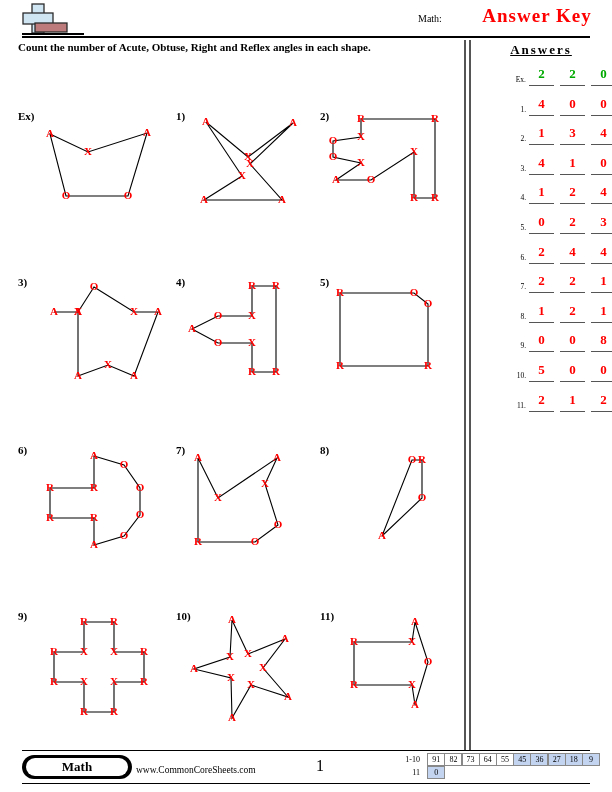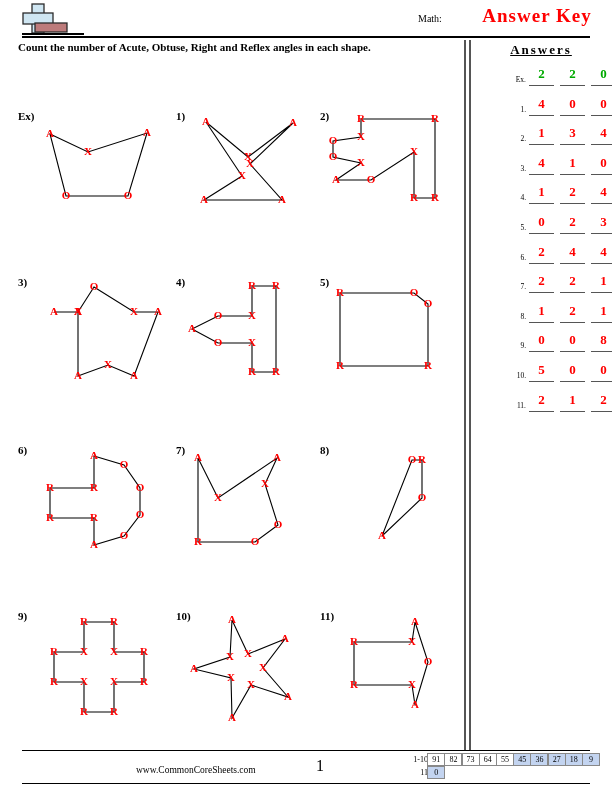--- a/index.html
+++ b/index.html
@@ -100,21 +100,21 @@
     position:absolute; left:136px; top:765px;
     font-size:9.5px; color:#000;
   }
   #page-number {
     position:absolute; left:300px; top:757px; width:40px;
     text-align:center; font-size:16px; color:#000;
   }
   #score-table { position:absolute; left:400px; top:753px; }
   .score-row { display:flex; align-items:stretch; height:13px; }
   .score-range {
-    width:28px; text-align:right; padding-right:0;
+    width:28px; text-align:right; padding-right:8px;
     font-size:8px; color:#000; line-height:13px;
   }
   .score-cell {
     width:18px; text-align:center; font-size:8px; color:#000;
     border:0.8px solid #888; margin-left:-0.8px;
     line-height:12px; background:#fff;
   }
   .score-cell.hl { background:#c3d4f0; }
 </style>
 </head>
@@ -391,20 +391,23 @@
           <text x="99" y="99" class="vlabel">A</text>
           <text x="96" y="79" class="vlabel">X</text>
           <text x="38" y="79" class="vlabel">R</text>
           <text x="38" y="36" class="vlabel">R</text>
           <text x="96" y="36" class="vlabel">X</text>
         </svg>
       </div>
     </div>
 
   <div id="footer-rule-top"></div>
+  <div id="math-badge">
+    <div id="math-badge-inner">Math</div>
+  </div>
   <div id="site-url">www.CommonCoreSheets.com</div>
   <div id="page-number">1</div>
   <div id="score-table">
       <div class="score-row">
         <div class="score-range">1-10</div>
         <div class="score-cell">91</div>
         <div class="score-cell">82</div>
         <div class="score-cell">73</div>
         <div class="score-cell">64</div>
         <div class="score-cell">55</div>

